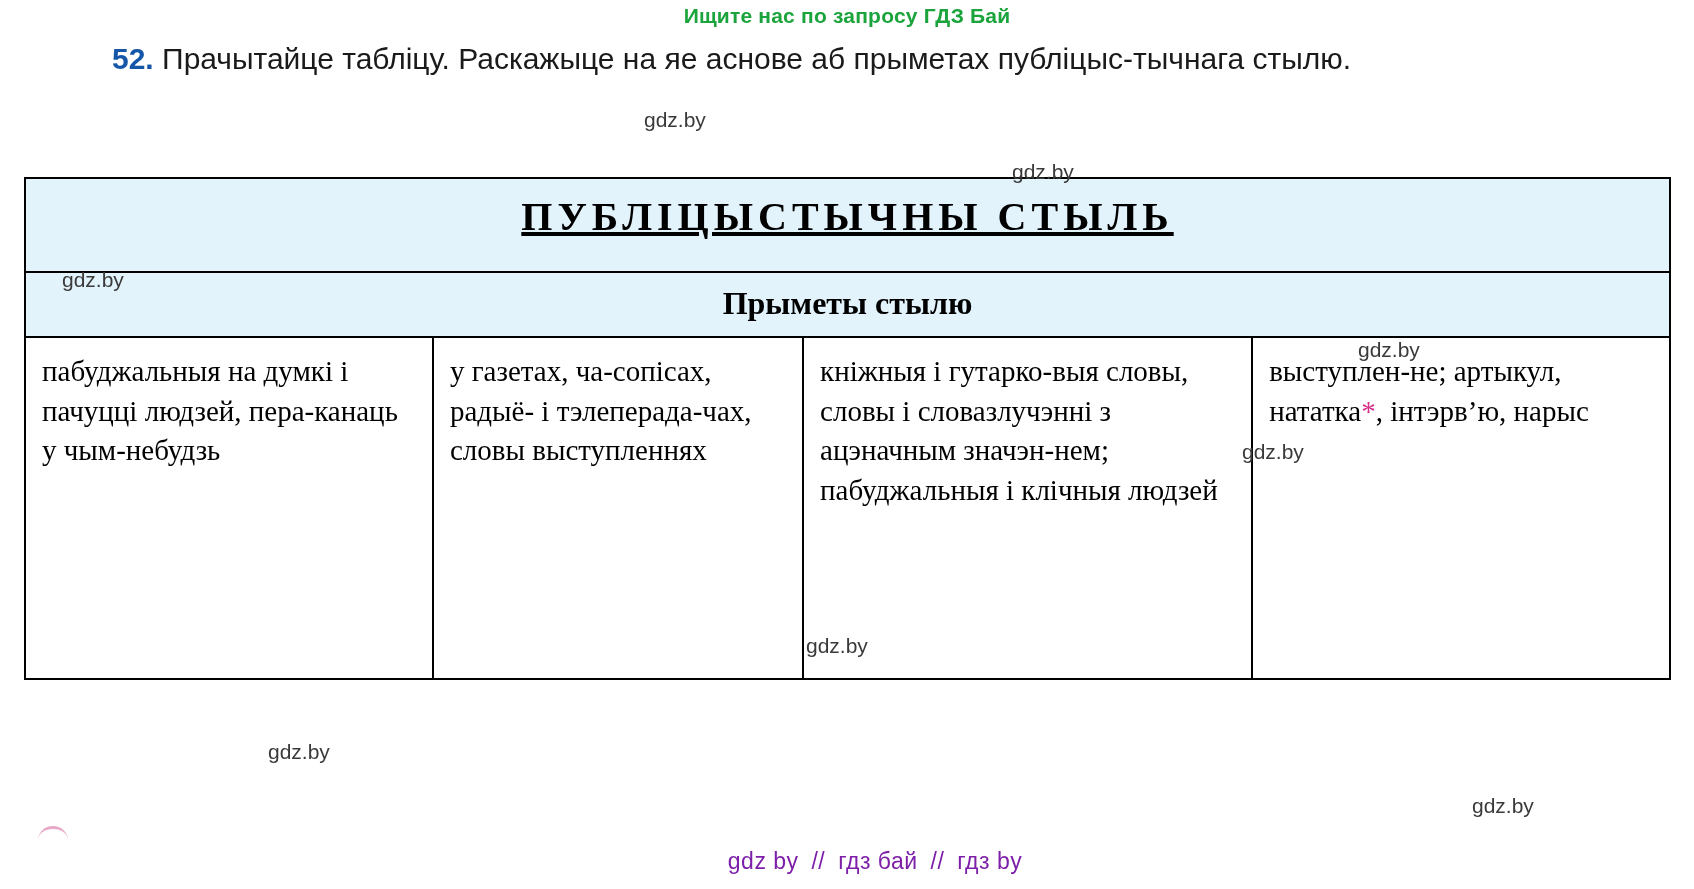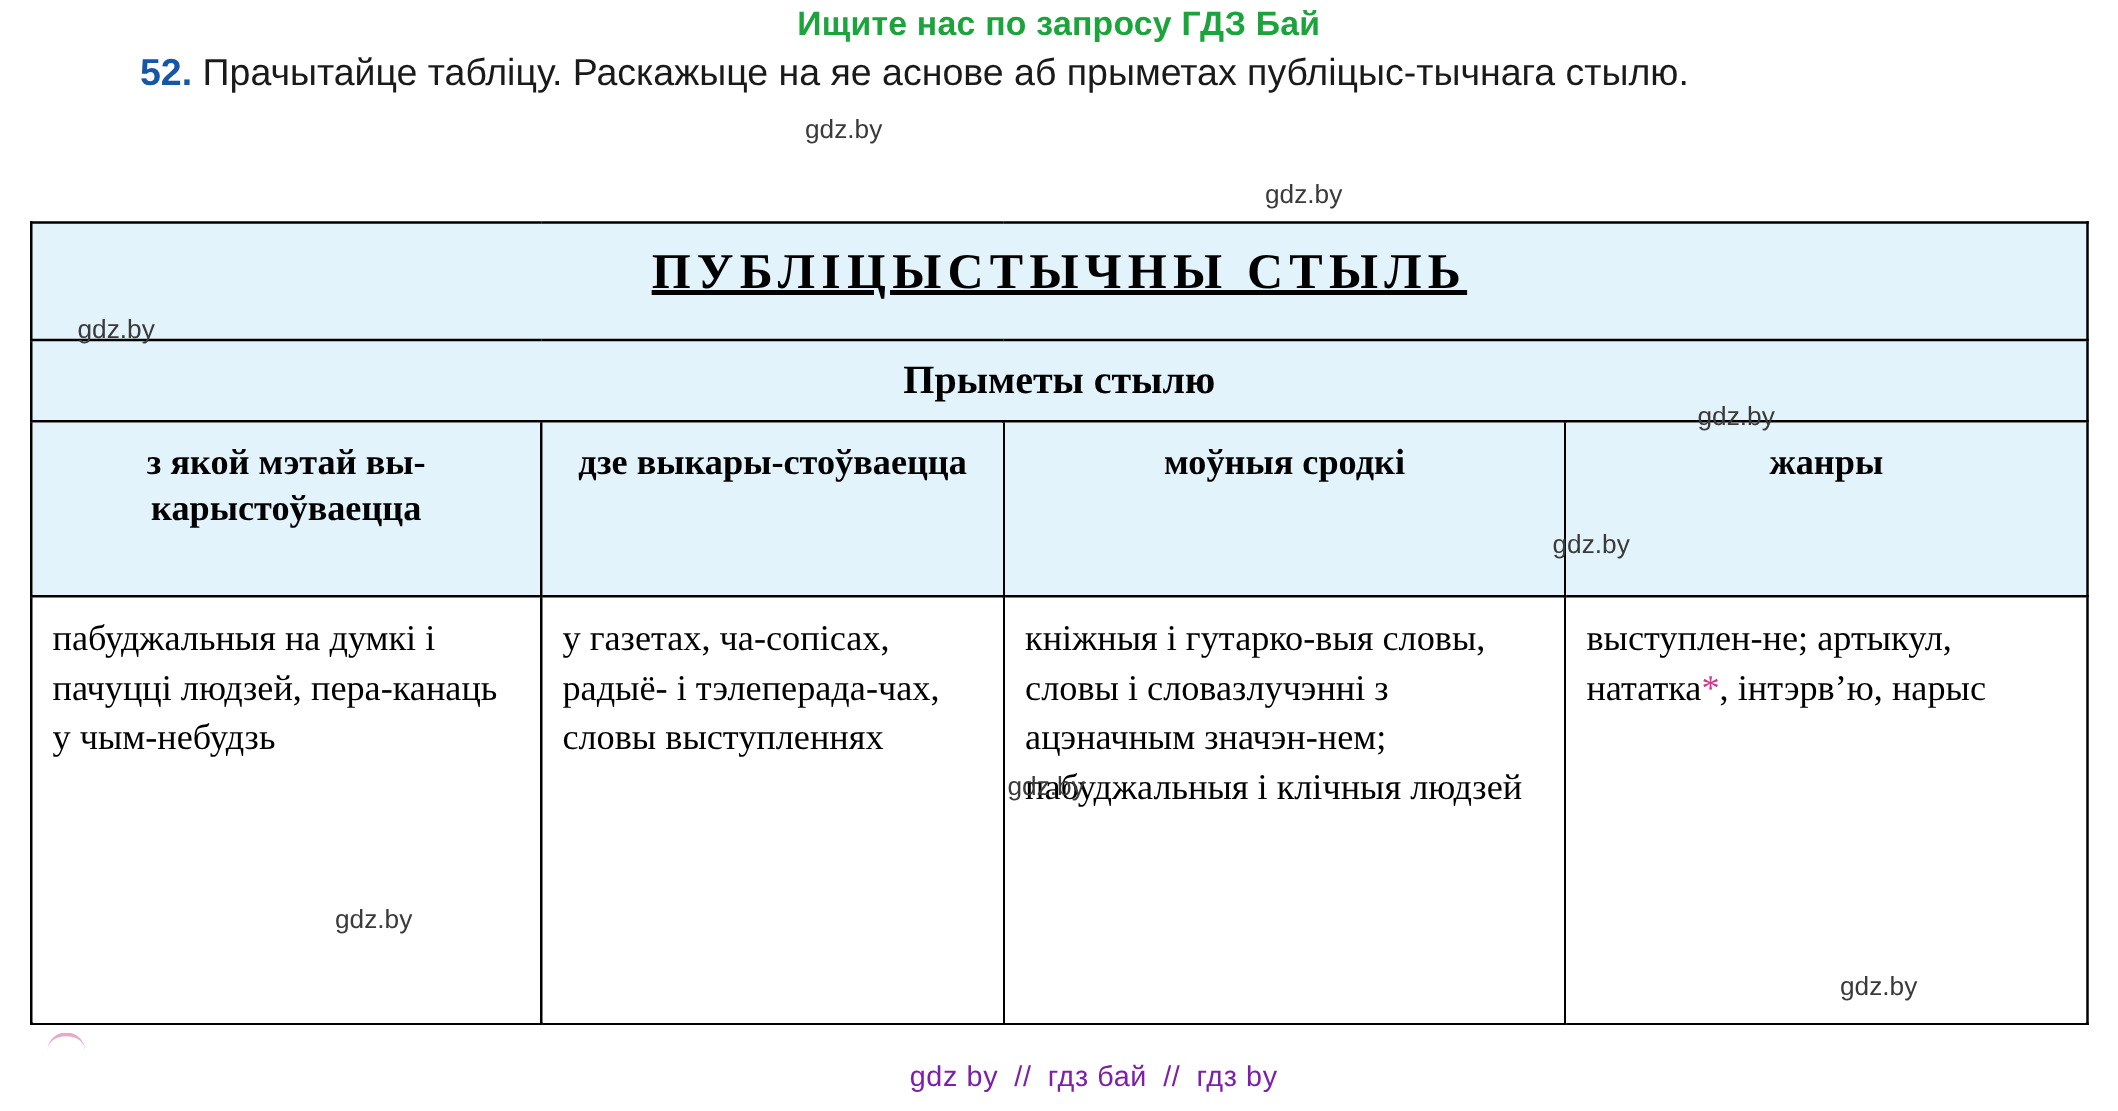--- a/index.html
+++ b/index.html
@@ -16,21 +16,21 @@
   }
 
   
   .top-banner {
     position: absolute;
     top: 4px;
     left: 0;
     width: 100%;
     text-align: center;
     font-family: "Liberation Sans", sans-serif;
-    font-size: 27px;
+    font-size: 21px;
     font-weight: bold;
     color: #1ca43c;
     letter-spacing: 0.2px;
   }
 
   
   .exercise {
     position: absolute;
     top: 40px;
     left: 112px;
@@ -101,20 +101,21 @@
   }
 
   
   .wm {
     position: absolute;
     font-family: "Liberation Sans", sans-serif;
     font-size: 21px;
     color: #3a3a3a;
     white-space: nowrap;
     pointer-events: none;
+    margin-top: 16px;
   }
 
   
   .bottom {
     position: absolute;
     bottom: 14px;
     left: 0;
     width: 100%;
     text-align: center;
     font-family: "Liberation Sans", sans-serif;
@@ -153,26 +154,20 @@
       <col style="width:27.3%">
       <col style="width:25.4%">
     </colgroup>
     <tbody>
       <tr class="row-title">
         <td colspan="4">ПУБЛІЦЫСТЫЧНЫ СТЫЛЬ</td>
       </tr>
       <tr class="row-sub">
         <td colspan="4">Прыметы стылю</td>
       </tr>
-      <tr class="row-head">
-        <td>з якой мэтай вы-карыстоўваецца</td>
-        <td>дзе выкары-стоўваецца</td>
-        <td>моўныя сродкі</td>
-        <td>жанры</td>
-      </tr>
       <tr class="row-body">
         <td>пабуджальныя на думкі і пачуцці людзей, пера-канаць у чым-небудзь</td>
         <td>у газетах, ча-сопісах, радыё- і тэлеперада-чах, словы выступленнях</td>
         <td>кніжныя і гутарко-выя словы, словы і словазлучэнні з ацэначным значэн-нем; пабуджальныя і клічныя людзей</td>
         <td>выступлен-не; артыкул, нататка<span class="ast">*</span>, інтэрв’ю, нарыс</td>
       </tr>
     </tbody>
   </table>
 </div>
 

